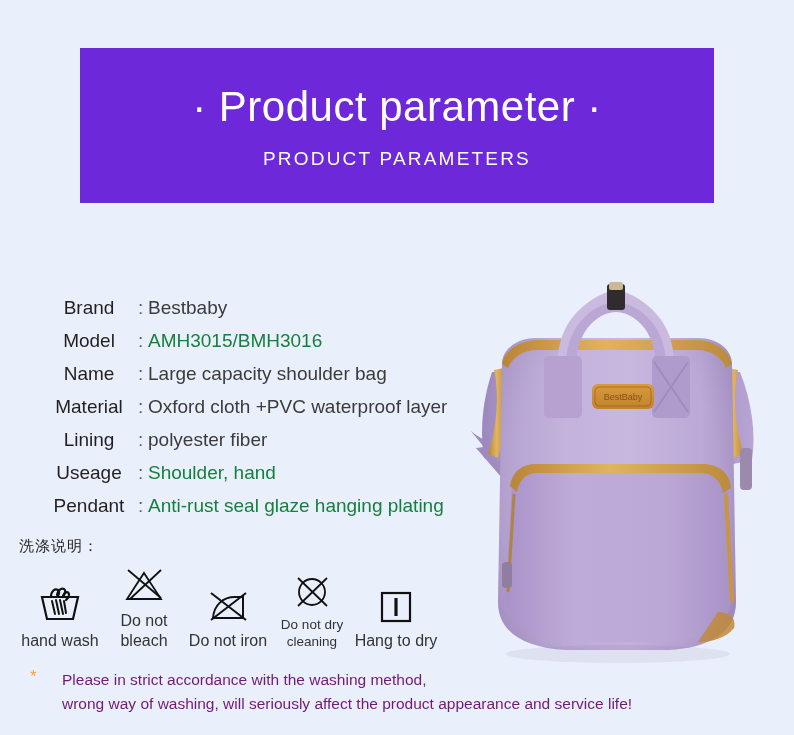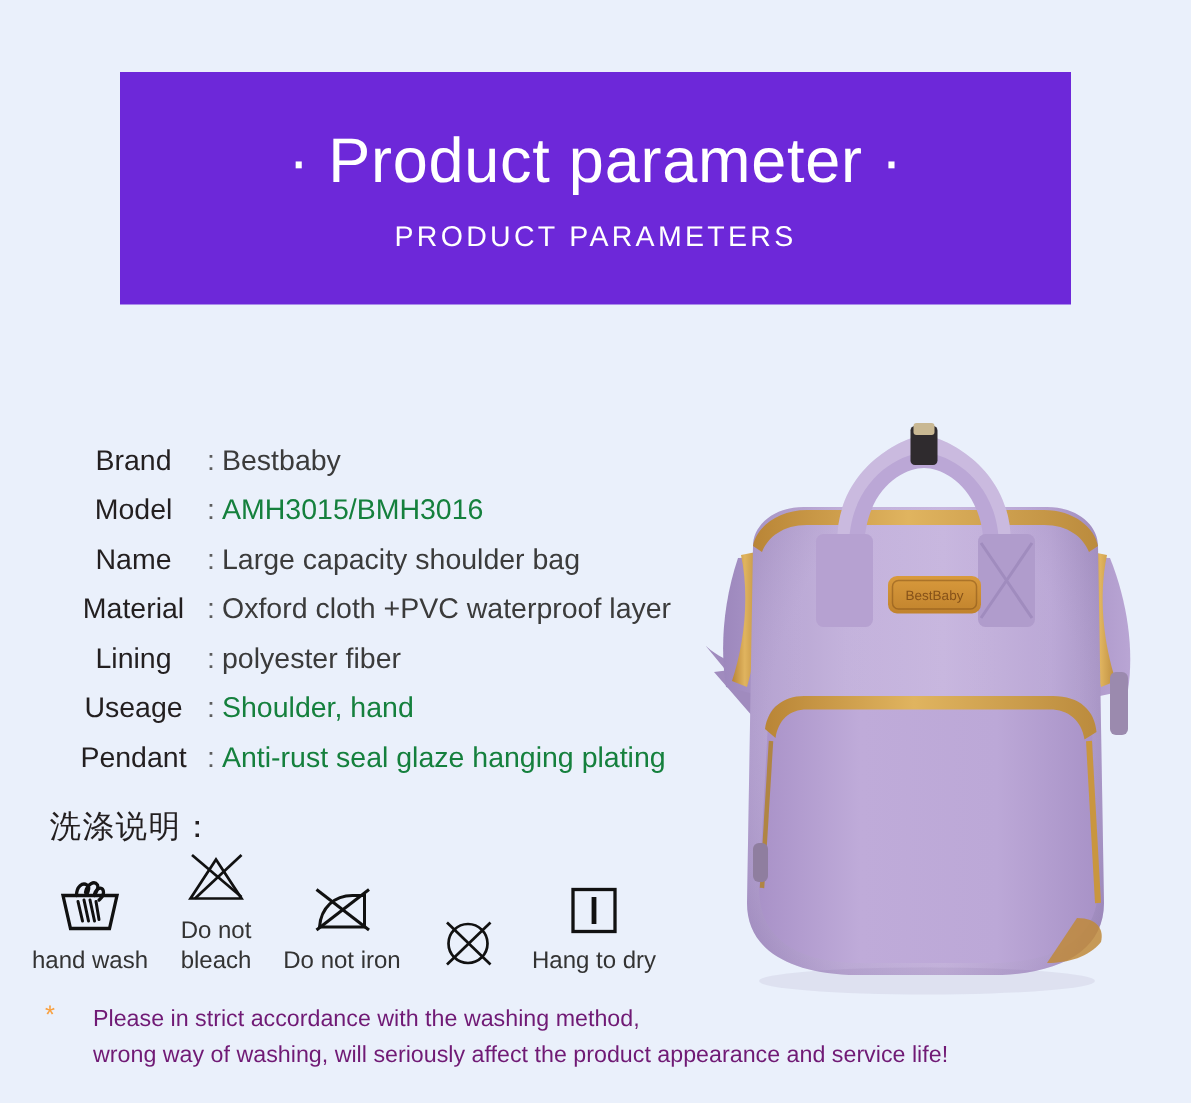--- a/index.html
+++ b/index.html
@@ -90,23 +90,23 @@
   .spec-value {
     color: #15803d;
     font-size: 19px;
     white-space: nowrap;
   }
   .spec-value.dark { color: #3b3b3b; }
 
   
   .wash-heading {
     position: absolute;
-    left: 33px;
+    left: 19px;
     top: 537px;
-    font-size: 21px;
+    font-size: 15px;
     color: #231f20;
     letter-spacing: 1px;
     white-space: nowrap;
   }
   .wash-icons {
     position: absolute;
     left: 18px;
     top: 563px;
     width: 420px;
     display: flex;
@@ -333,20 +333,21 @@
   </div>
 
   <div class="wash-item">
     <div class="wash-glyph">
       <svg width="46" height="40" viewBox="0 0 46 40" xmlns="http://www.w3.org/2000/svg">
         <circle cx="23" cy="21" r="13" fill="none" stroke="#111" stroke-width="1.8"></circle>
         <path d="M9 7 L38 35" stroke="#111" stroke-width="1.8"></path>
         <path d="M38 7 L9 35" stroke="#111" stroke-width="1.8"></path>
       </svg>
     </div>
+    <div class="wash-caption small">Do not dry cleaning</div>
   </div>
 
   <div class="wash-item">
     <div class="wash-glyph">
       <svg width="46" height="40" viewBox="0 0 46 40" xmlns="http://www.w3.org/2000/svg">
         <rect x="9" y="8" width="28" height="28" fill="none" stroke="#111" stroke-width="2.2"></rect>
         <path d="M23 13 L23 31" stroke="#111" stroke-width="3.2"></path>
       </svg>
     </div>
     <div class="wash-caption">Hang to dry</div>

